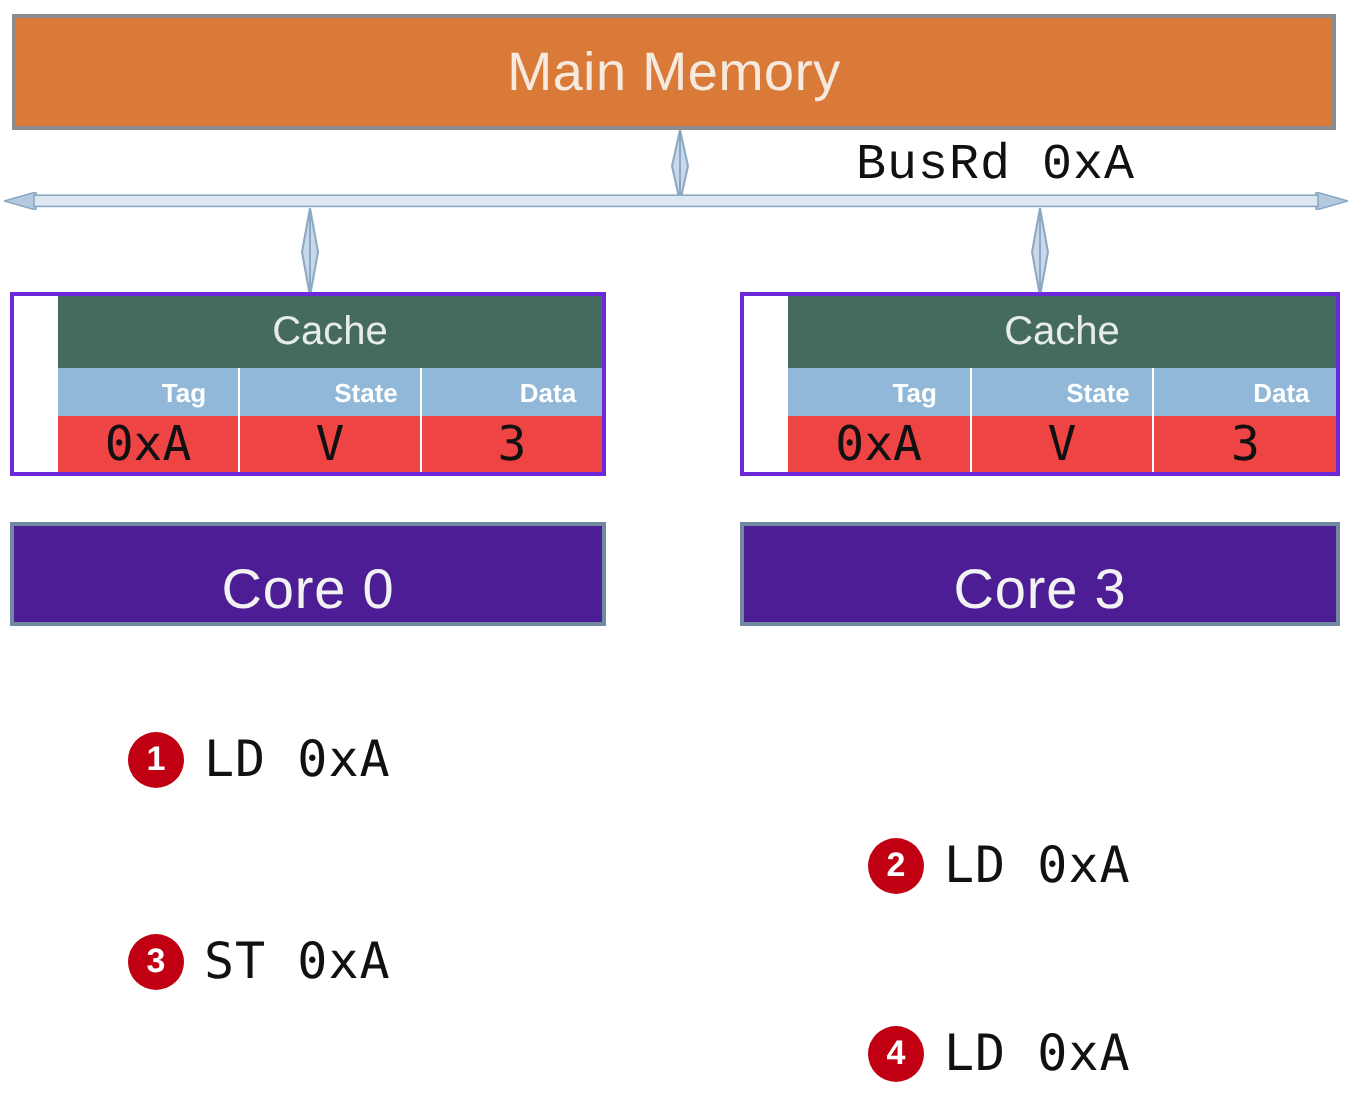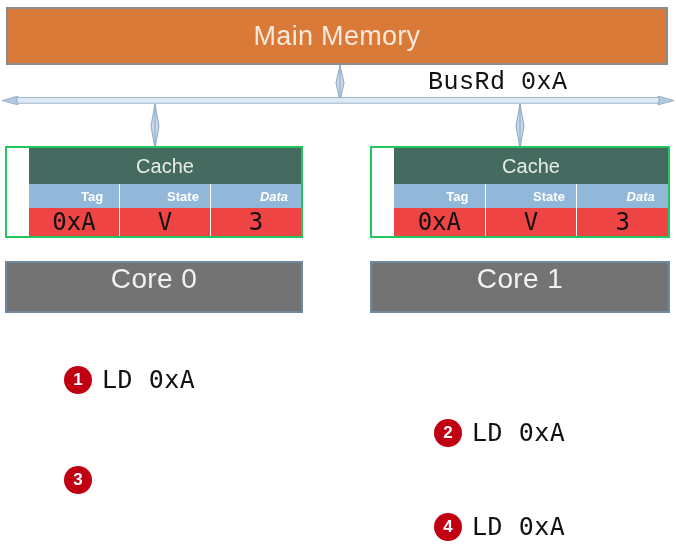--- a/index.html
+++ b/index.html
@@ -39,21 +39,21 @@
     font-size: 25px;
     color: #111;
     letter-spacing: .5px;
     white-space: pre;
   }
   .vconn { position: absolute; }
 
   
   .cache {
     position: absolute;
-    border: 2px solid #22c55e;
+    border: 2px solid #6d28d9;
     background: #fff;
     padding-left: 22px;
   }
   .cache-left  { left: 5px;   top: 146px; width: 298px; height: 92px; }
   .cache-right { left: 370px; top: 146px; width: 300px; height: 92px; }
 
   .cache-title {
     height: 36px;
     background: #456b61;
     display: flex; align-items: center; justify-content: center;
@@ -63,41 +63,41 @@
   .cache-cols { display: flex; height: 24px; background: #91b8d8; }
   .cache-cols .th {
     flex: 1 1 0;
     display: flex; align-items: center; justify-content: center;
     color: #ffffff;
     font-size: 13px;
     font-weight: bold;
     border-right: 1px solid #ffffff;
     margin-left: 36px;
   }
-  .cache-cols .th:last-child { border-right: none; font-style: italic; }
+  .cache-cols .th:last-child { border-right: none; }
 
   .cache-vals { display: flex; height: 28px; background: #ef4444; }
   .cache-vals .td {
     flex: 1 1 0;
     display: flex; align-items: center; justify-content: center;
     font-family: "DejaVu Sans Mono", monospace;
     font-size: 24px;
     color: #111;
     border-right: 1px solid #ffffff;
     line-height: 1;
   }
   .cache-vals .td:last-child { border-right: none; }
   .val-red { color: #e8000d; }
 
   
   .core {
     position: absolute;
-    background: #737373;
+    background: #4c1d95;
     border: 2px solid #7089a0;
-    display: flex; align-items: flex-start; justify-content: center;
+    display: flex; align-items: flex-end; justify-content: center;
   }
   .core-left  { left: 5px;   top: 261px; width: 298px; height: 52px; }
   .core-right { left: 370px; top: 261px; width: 300px; height: 52px; }
   .core .label {
     color: #f2f2f2;
     font-size: 28px;
     letter-spacing: .4px;
   }
 
   
@@ -181,35 +181,36 @@
       <div class="td">0xA</div>
       <div class="td val-red">V</div>
       <div class="td val-red">3</div>
     </div>
   </div>
 
   <div class="core core-left">
     <span class="label">Core 0</span>
   </div>
   <div class="core core-right">
-    <span class="label">Core 1</span>
+    <span class="label">Core 3</span>
   </div>
 
   <div class="step" style="left:64px; top:365px;">
     <div class="badge">1</div>
     <div class="step-text">LD 0xA</div>
   </div>
 
   <div class="step" style="left:434px; top:418px;">
     <div class="badge">2</div>
     <div class="step-text">LD 0xA</div>
   </div>
 
   <div class="step" style="left:64px; top:466px;">
     <div class="badge">3</div>
+    <div class="step-text">ST 0xA</div>
   </div>
 
   <div class="step" style="left:434px; top:512px;">
     <div class="badge">4</div>
     <div class="step-text">LD 0xA</div>
   </div>
 
 </div>
 
 </body></html>

